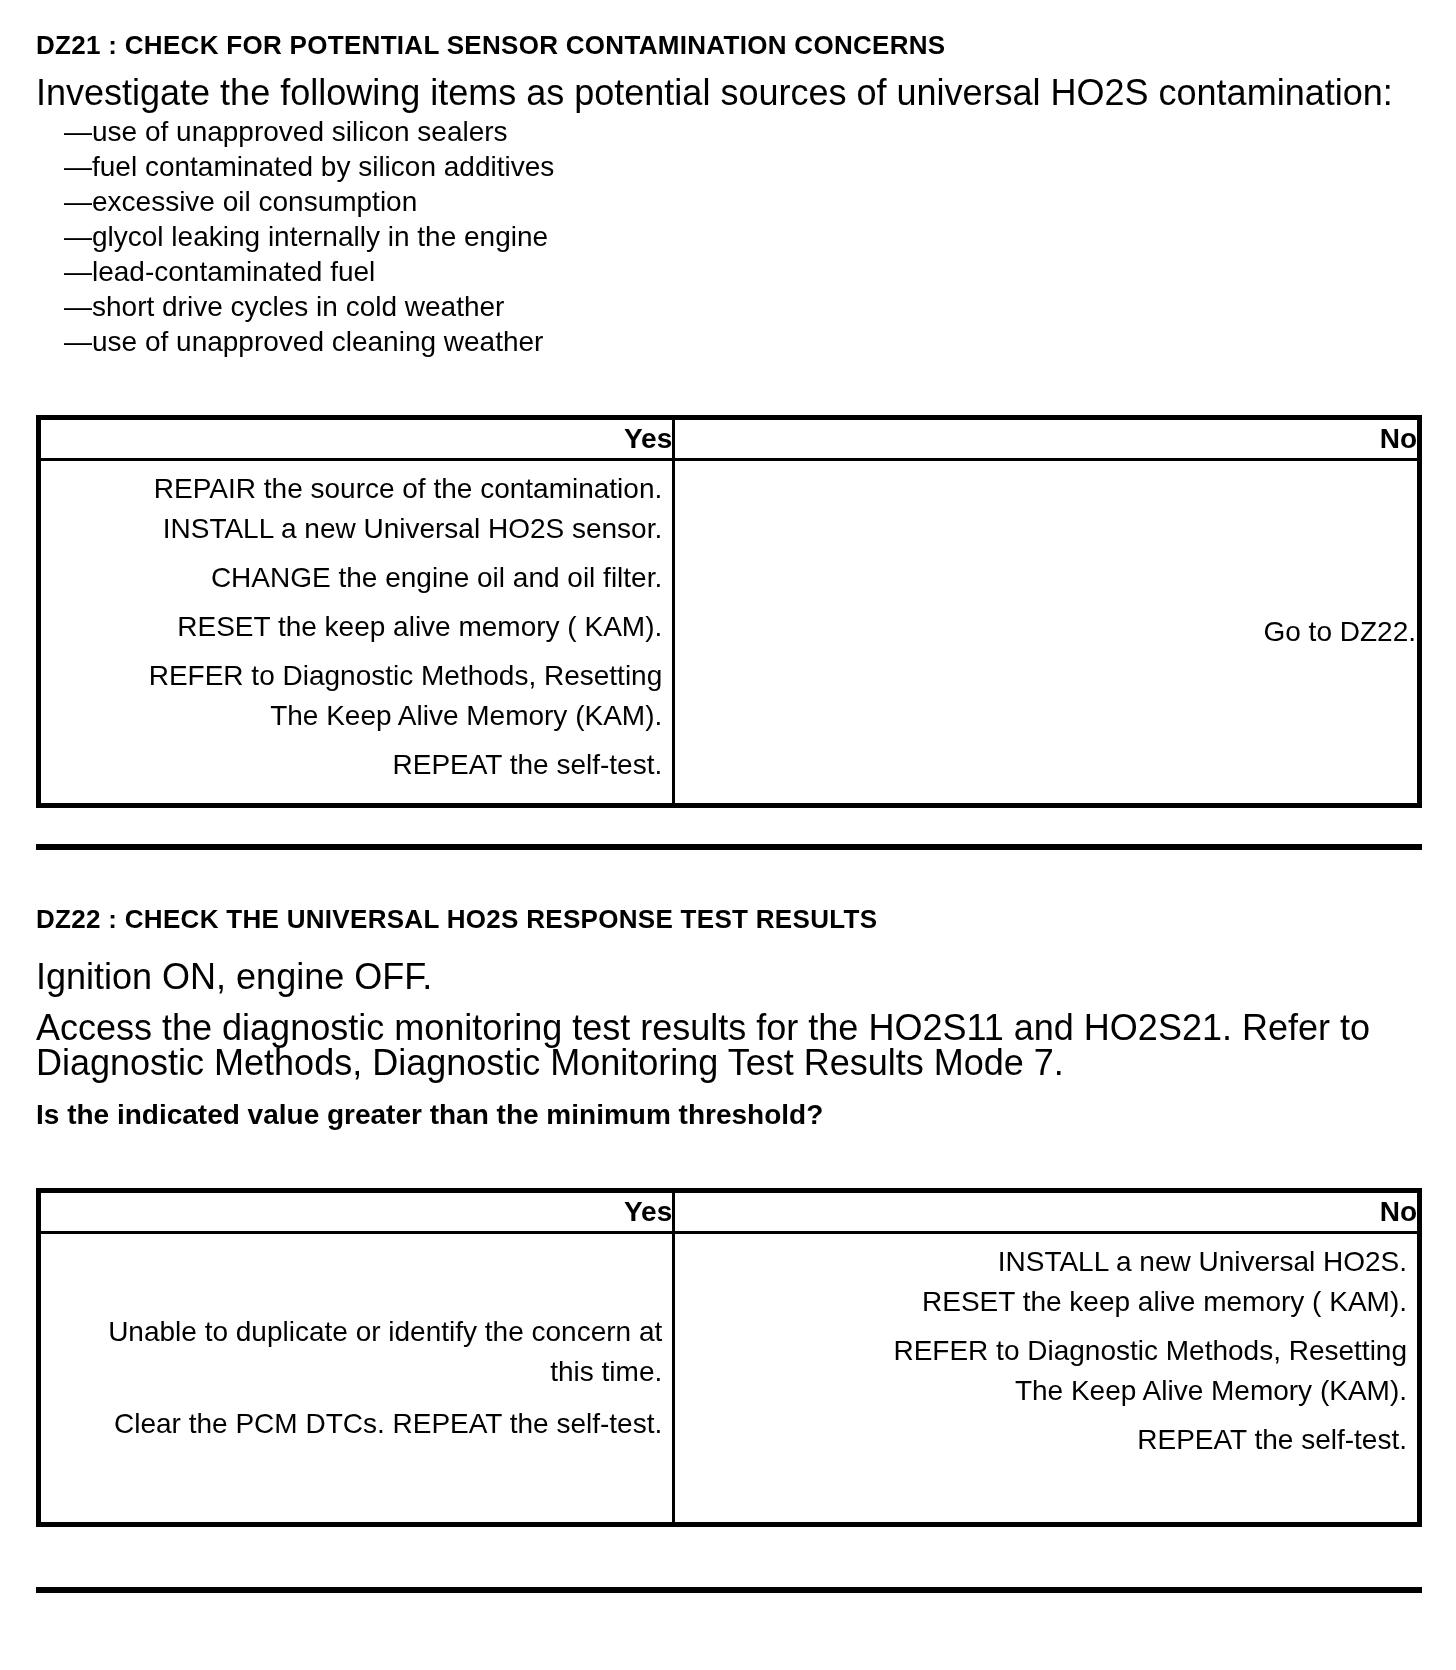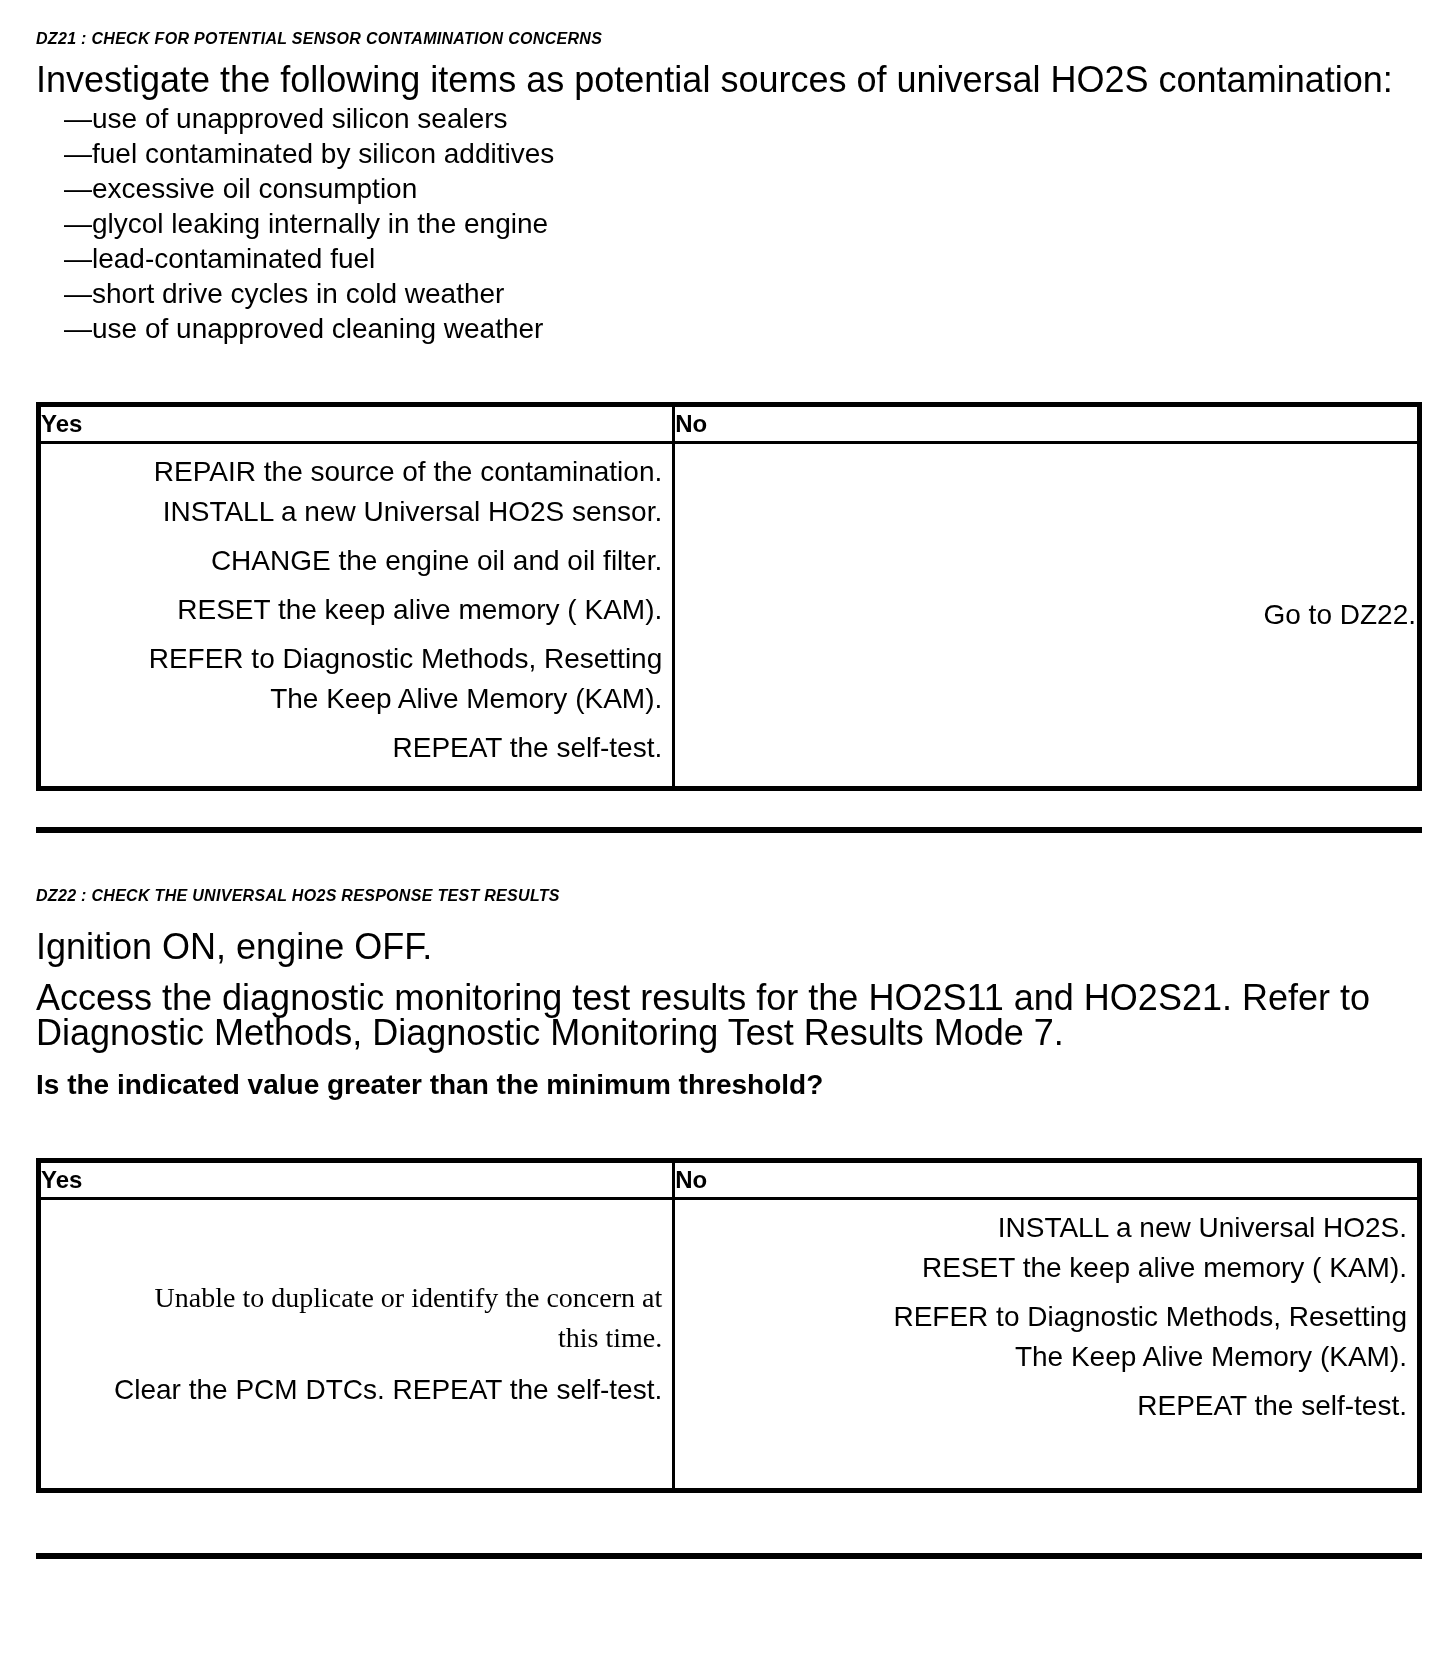--- a/index.html
+++ b/index.html
@@ -7,25 +7,24 @@
     width: 1456px;
     height: 1670px;
     background: #ffffff;
     color: #000000;
     font-family: "Liberation Sans", "DejaVu Sans", sans-serif;
     overflow: hidden;
   }
   .page { padding: 30px 34px 0 36px; }
 
   .step-heading {
-    font-size: 16px;
+    font-size: 26px;
     font-weight: 700;
     margin: 0;
     letter-spacing: 0.3px;
-    font-style: italic;
   }
 
   .body-text {
     font-size: 36px;
     line-height: 35px;
     margin: 14px 0 0 0;
   }
 
   .dash-list { margin-top: 4px; padding-left: 28px; }
   .list-item { font-size: 28px; line-height: 35px; }
@@ -39,23 +38,23 @@
 
   .ptable {
     width: 100%;
     border-collapse: collapse;
     border: 5px solid #000;
     margin-top: 56px;
     table-layout: fixed;
   }
   .ptable th, .ptable td { border: 3px solid #000; }
   .ptable th {
-    font-size: 24px;
+    font-size: 28px;
     font-weight: 700;
-    text-align: left;
+    text-align: right;
     padding: 3px 0 3px 0;
   }
   .col-yes { width: 46%; }
   .col-no  { width: 54%; }
 
   .cell-top    { vertical-align: top; padding: 8px 10px 8px 5px; }
   .cell-middle { vertical-align: middle; padding: 8px 10px 8px 5px; }
   .cell-center { vertical-align: middle; text-align: center; }
 
   .t1-body td { height: 326px; }
@@ -158,21 +157,21 @@
       </colgroup>
     <thead>
       <tr>
         <th>Yes</th>
         <th>No</th>
       </tr>
     </thead>
     <tbody>
       <tr class="t2-body">
         <td class="cell-middle">
-          <div class="para" style="margin-bottom:12px;font-family:Liberation Serif, serif;">
+          <div class="para" style="margin-bottom:12px;">
             <div class="line">Unable to duplicate or identify the concern at</div>
             <div class="line">this time.</div>
           </div>
           <div class="para">
             <div class="line">Clear the PCM DTCs. REPEAT the self-test.</div>
           </div>
         </td>
         <td class="cell-top">
           <div class="para">
             <div class="line">INSTALL a new Universal HO2S.</div>

